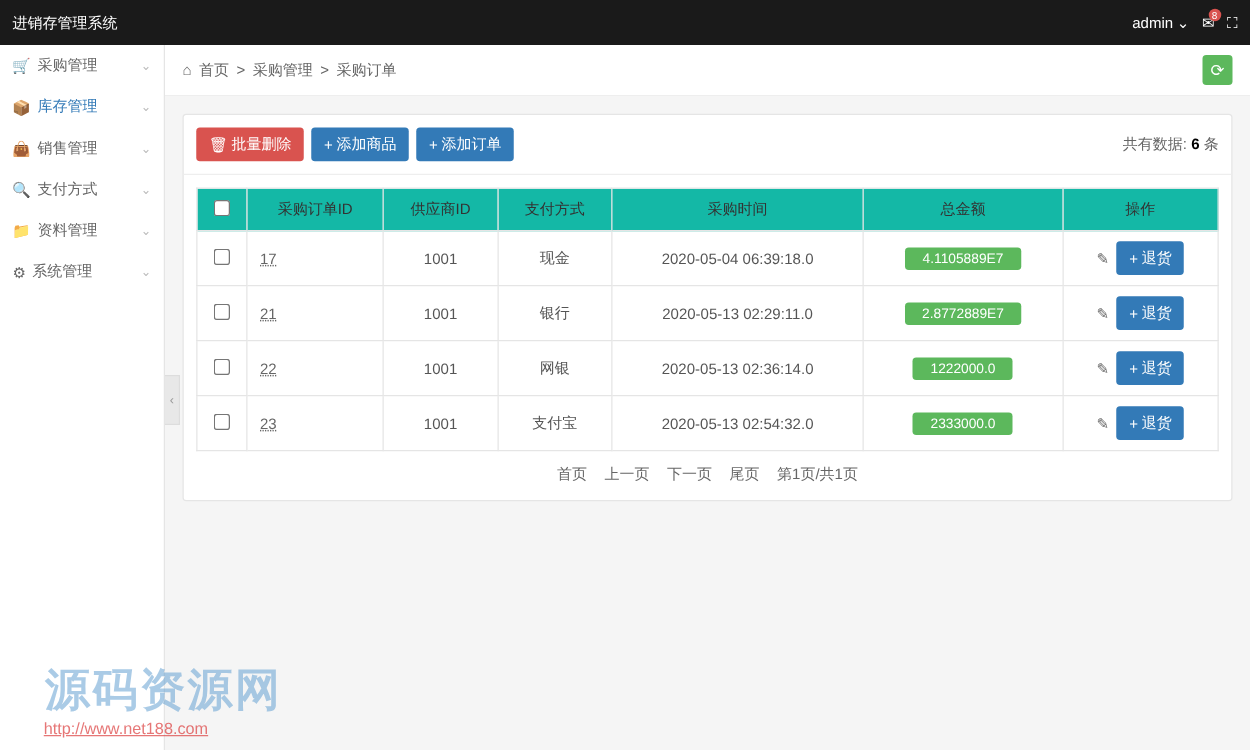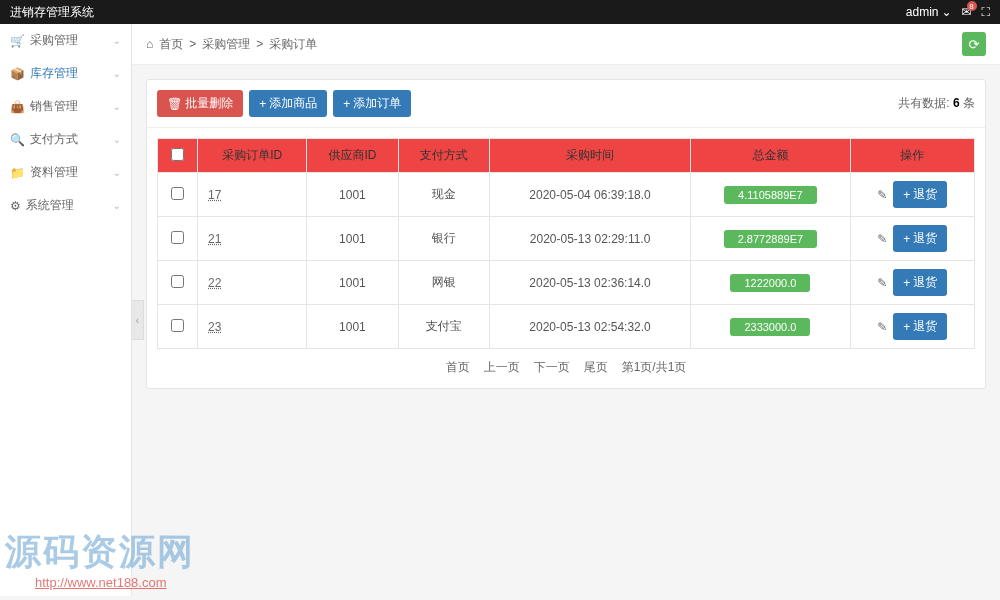--- a/index.html
+++ b/index.html
@@ -1,17 +1,17 @@
 <!DOCTYPE html>
 <html><head>
 <meta charset="utf-8">
 <style>
 * { margin: 0; padding: 0; box-sizing: border-box; }
 body { font-family: "Microsoft YaHei", Arial, sans-serif; font-size: 12px; color: #333; background: #f5f5f5; }
-.topbar { background: #1a1a1a; color: #fff; height: 24px; display: flex; align-items: center; padding: 0 10px; justify-content: space-between; }
+.topbar { background: #1a1a1a; color: #fff; height: 36px; display: flex; align-items: center; padding: 0 10px; justify-content: space-between; }
 .topbar-left { font-size: 12px; }
 .topbar-right { display: flex; align-items: center; gap: 10px; }
 .topbar-right .user { display: flex; align-items: center; gap: 3px; cursor: pointer; }
 .topbar-right .badge-wrap { position: relative; }
 .topbar-right .mail-badge { position: absolute; top: -4px; right: -5px; background: #d9534f; color: #fff; font-size: 8px; width: 10px; height: 10px; border-radius: 50%; display: flex; align-items: center; justify-content: center; }
 .layout { display: flex; height: calc(100vh - 28px); }
 .sidebar { width: 132px; background: #fff; border-right: 1px solid #e5e5e5; }
 .sidebar-item { display: flex; align-items: center; justify-content: space-between; padding: 8px 10px; cursor: pointer; color: #666; font-size: 12px; }
 .sidebar-item.active { color: #337ab7; }
 .sidebar-item .label { display: flex; align-items: center; gap: 5px; }
@@ -25,32 +25,32 @@
 .panel-header { padding: 10px; display: flex; align-items: center; justify-content: space-between; border-bottom: 1px solid #eee; }
 .btn-group { display: flex; gap: 6px; }
 .btn { border: none; padding: 5px 10px; border-radius: 3px; color: #fff; cursor: pointer; font-size: 12px; display: flex; align-items: center; gap: 3px; }
 .btn-danger { background: #d9534f; }
 .btn-primary { background: #337ab7; }
 .data-count { color: #666; font-size: 12px; margin-left: 28px; }
 .data-count b { color: #000; }
 .table-wrap { padding: 10px; }
 table { width: 100%; border-collapse: collapse; }
 th, td { border: 1px solid #e5e5e5; padding: 8px 6px; text-align: center; font-size: 12px; }
-th { background: #ef4444; font-weight: normal; color: #333; }
+th { background: #14b8a6; font-weight: normal; color: #333; }
 td { color: #555; }
 td.left { text-align: left; padding-left: 10px; }
 .order-link { color: #666; text-decoration: underline dotted; cursor: pointer; }
 .badge-green { background: #5cb85c; color: #fff; padding: 3px 14px; border-radius: 3px; font-size: 11px; display: inline-block; }
 .action-cell { display: flex; align-items: center; justify-content: center; gap: 6px; }
 .edit-icon { color: #666; cursor: pointer; }
 .pagination { display: flex; align-items: center; justify-content: center; gap: 14px; padding: 10px 0 2px 0; color: #666; font-size: 12px; }
 .pagination span { cursor: pointer; }
 .expand-handle { position: absolute; left: 132px; top: 300px; width: 12px; height: 40px; background: #e8e8e8; border: 1px solid #ddd; border-left: none; display: flex; align-items: center; justify-content: center; color: #999; font-size: 10px; cursor: pointer; }
 .watermark { position: fixed; left: 5px; bottom: 10px; pointer-events: none; }
-.watermark-cn { font-size: 36px; color: rgba(100,160,210,0.55); font-weight: bold; letter-spacing: 2px; }
+.watermark-cn { font-size: 36px; color: rgba(100,160,210,0.55); font-weight: bold; letter-spacing: 2px; margin-left: 31px; }
 .watermark-url { font-size: 13px; color: rgba(220,60,60,0.7); text-decoration: underline; margin-top: -2px; padding-left: 30px; }
 .icon { display: inline-block; }
 input[type=checkbox] { cursor: pointer; }
 </style>
 </head>
 <body>
 
 <div class="topbar">
   <div class="topbar-left">进销存管理系统</div>
   <div class="topbar-right">

